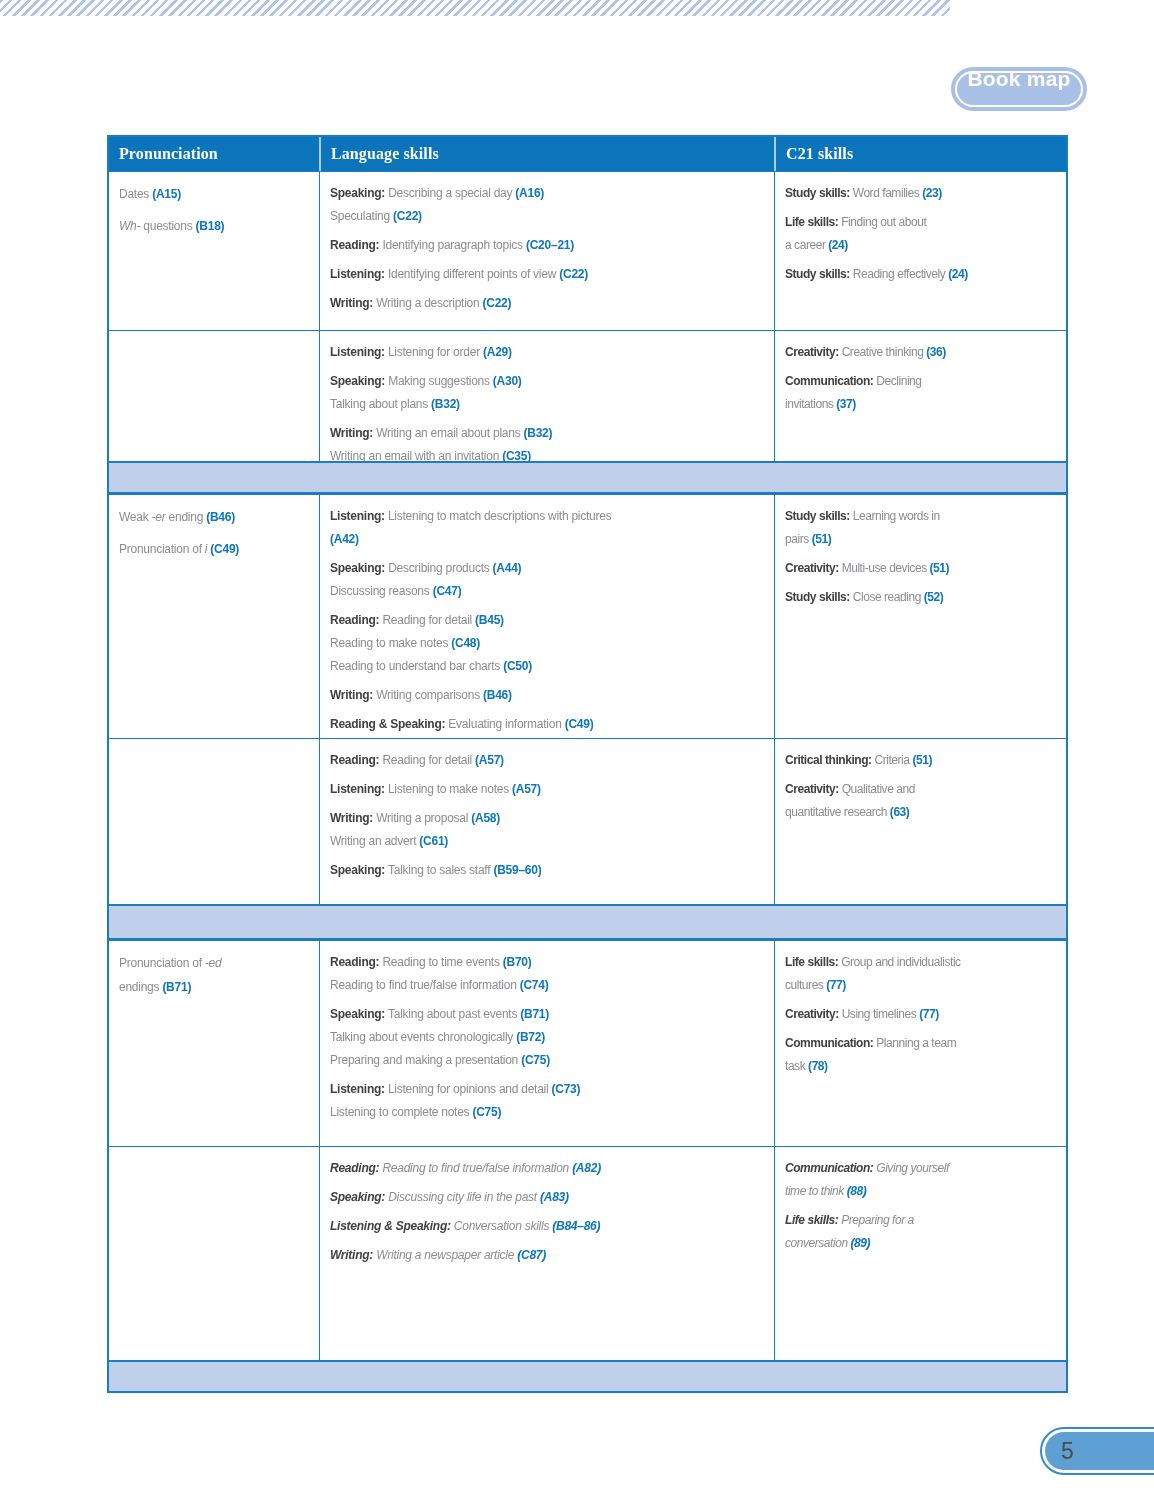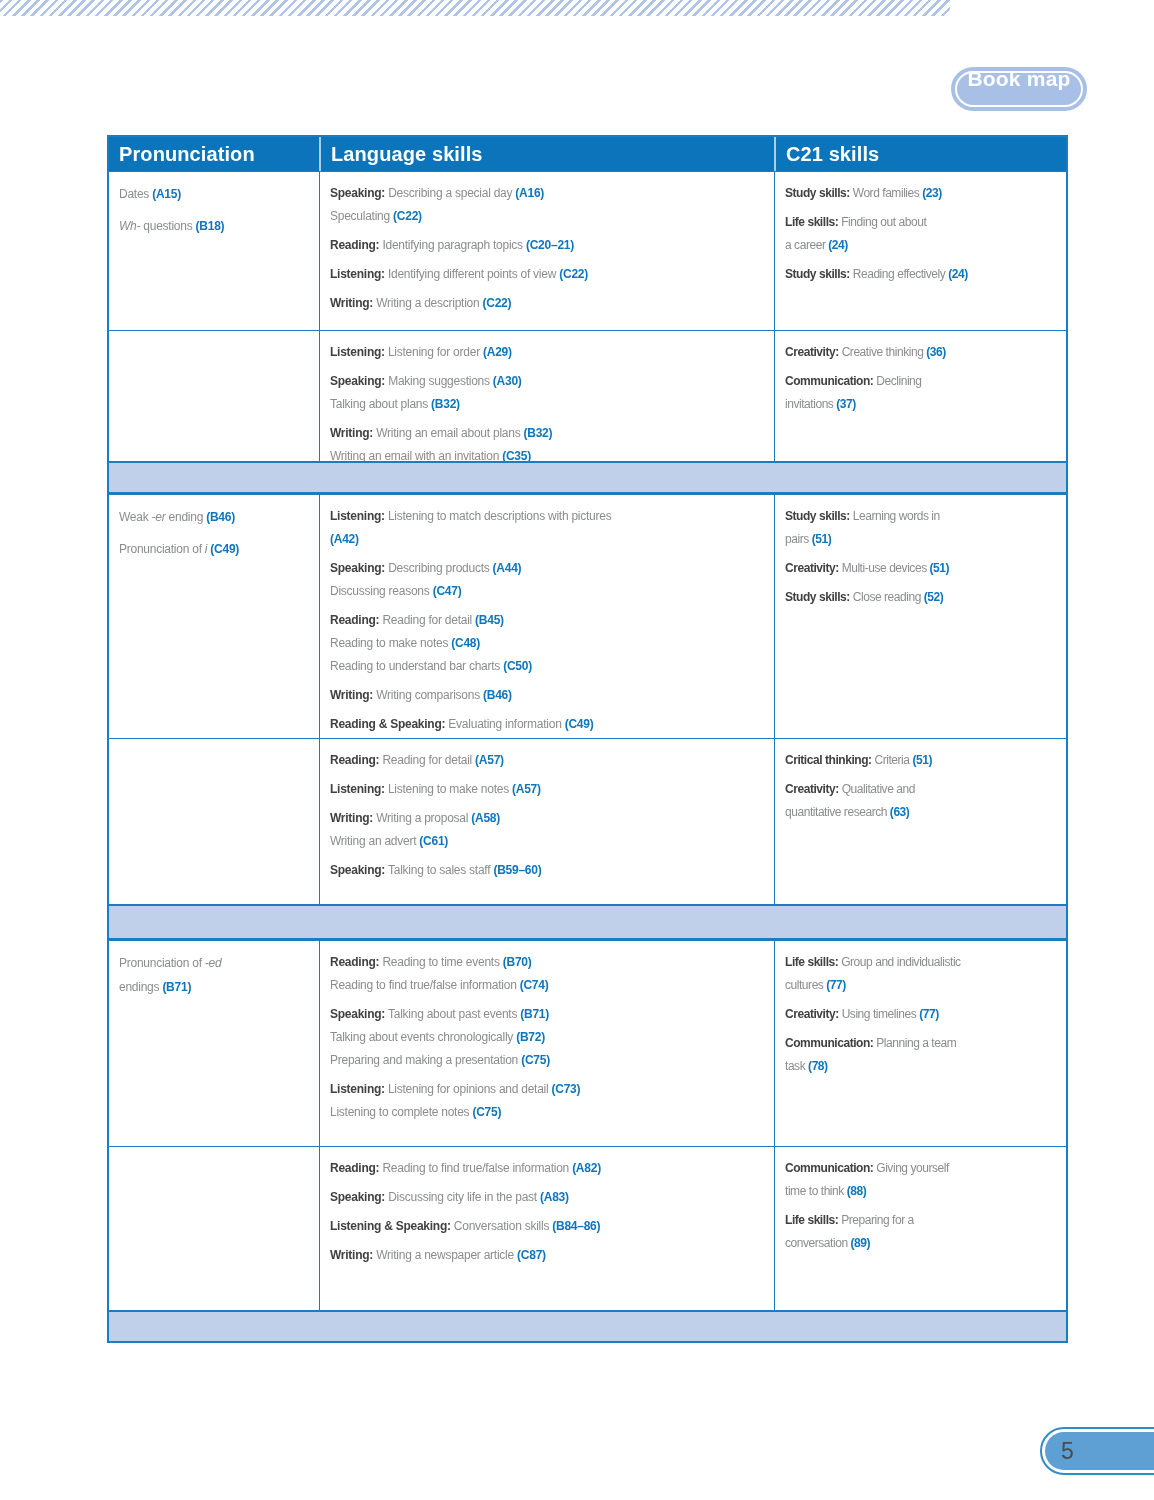--- a/index.html
+++ b/index.html
@@ -46,22 +46,23 @@
     position:absolute;left:107px;top:135px;width:961px;
     border:2px solid var(--border-blue);box-sizing:border-box;
     background:#ffffff;display:flex;flex-direction:column;
   }
   .header-row{
     display:grid;grid-template-columns:210px 455px 1fr;
     background:var(--header-blue);height:34px;flex:none;
   }
   .hcell{
     display:flex;align-items:center;padding-left:10px;
-    color:#ffffff;font-weight:bold;font-size:20px;letter-spacing:.1px;
+    color:#ffffff;font-weight:bold;font-size:16px;letter-spacing:.1px;
     box-sizing:border-box;
+    font-family:Liberation Serif, serif;
   }
   .hcell + .hcell{border-left:2px solid rgba(255,255,255,.65);}
 
   .content-row{
     display:grid;grid-template-columns:210px 455px 1fr;
     border-top:1.5px solid var(--border-blue);
     box-sizing:border-box;flex:none;background:#ffffff;
   }
   .band-row{
     flex:none;background:var(--band-blue);
@@ -285,21 +286,21 @@
           </div>
           <div class="group">
             <div class="line"><span class="s-label">Creativity:</span><span class="s-body"> Using timelines </span><span class="s-ref">(77)</span></div>
           </div>
           <div class="group">
             <div class="line"><span class="s-label">Communication:</span><span class="s-body"> Planning a team</span></div>
             <div class="line"><span class="s-body">task </span><span class="s-ref">(78)</span></div>
           </div>
         </div>
       </div>
-      <div class="content-row" style="height: 164px;">
+      <div class="content-row" style="height: 214px; font-style: italic;">
         <div class="cell pronunciation-cell"></div>
         <div class="cell language-skills-cell">
           <div class="group">
             <div class="line"><span class="s-label">Reading:</span><span class="s-body"> Reading to find true/false information </span><span class="s-ref">(A82)</span></div>
           </div>
           <div class="group">
             <div class="line"><span class="s-label">Speaking:</span><span class="s-body"> Discussing city life in the past </span><span class="s-ref">(A83)</span></div>
           </div>
           <div class="group">
             <div class="line"><span class="s-label">Listening &amp; Speaking:</span><span class="s-body"> Conversation skills </span><span class="s-ref">(B84–86)</span></div>

